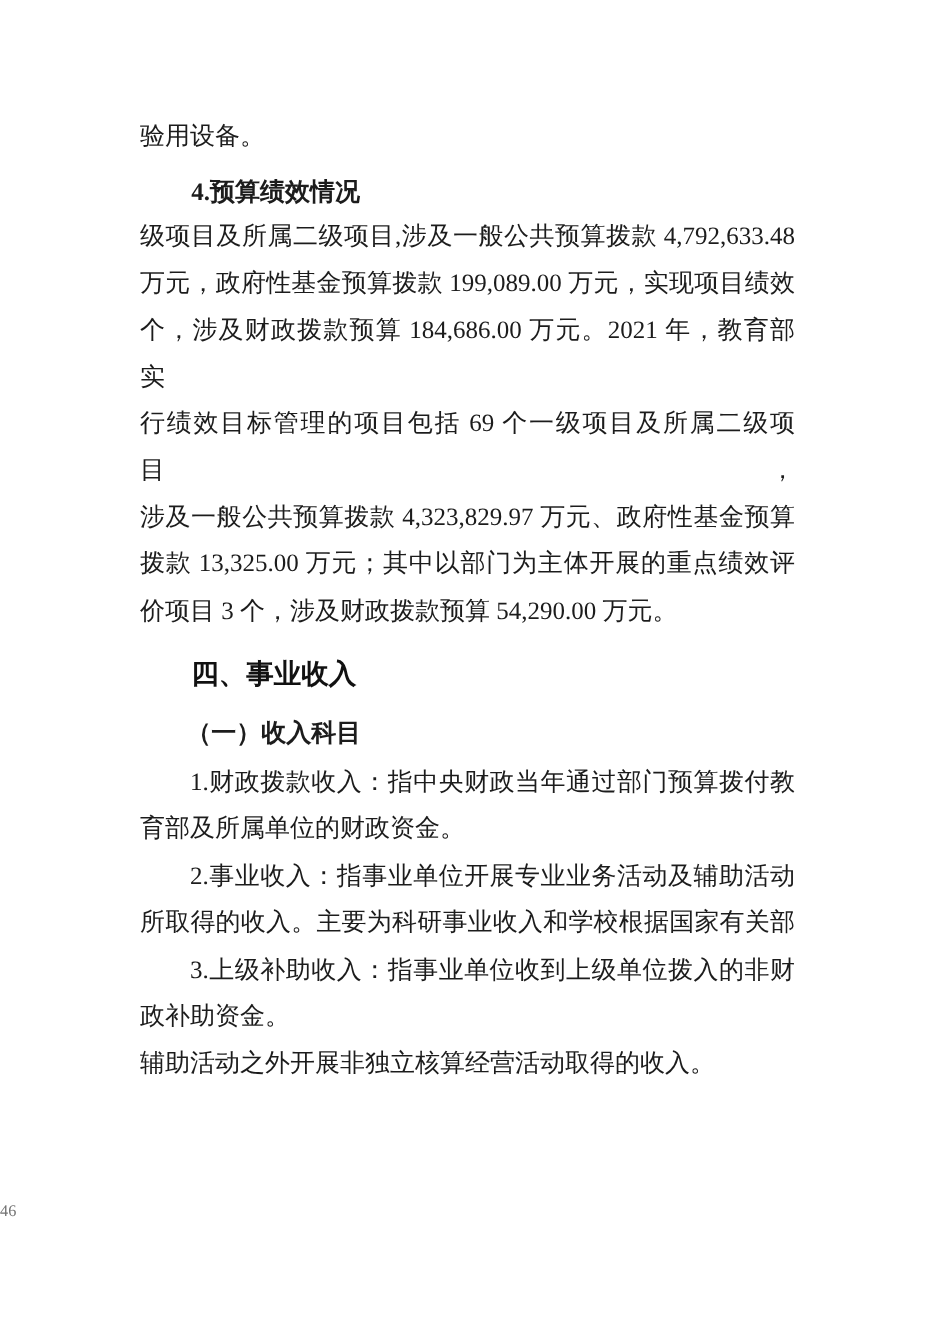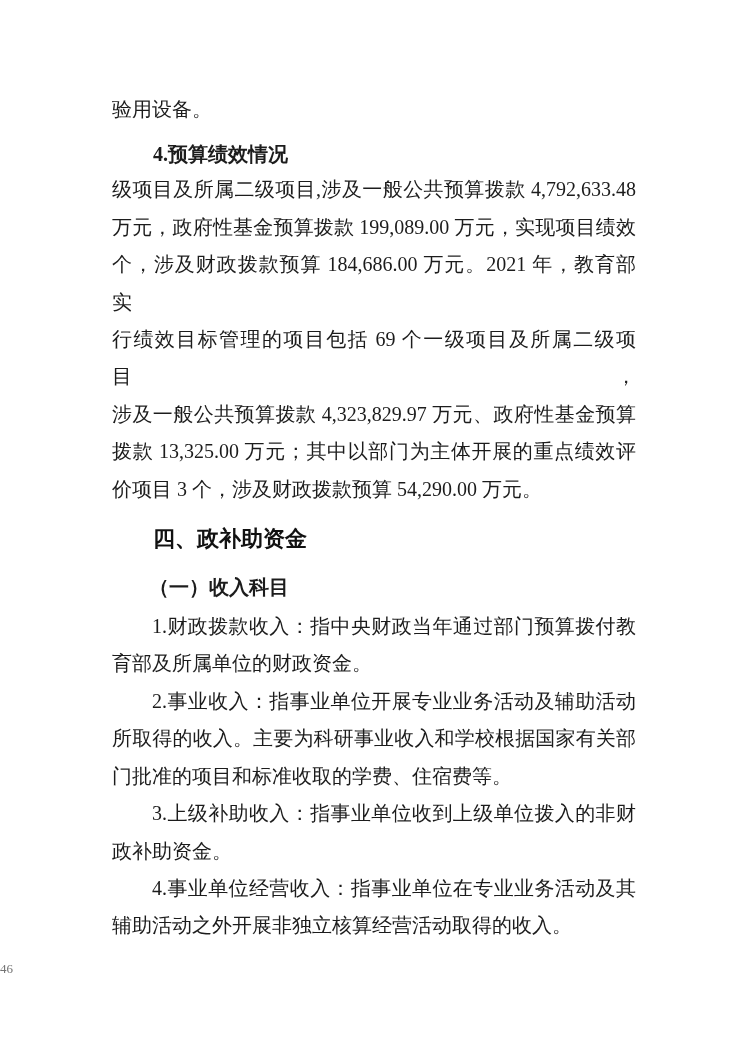--- a/index.html
+++ b/index.html
@@ -98,36 +98,34 @@
       <div class="block heading-l3">4.预算绩效情况</div>
       <div class="block paragraph">
         <div class="text-line justified">级项目及所属二级项目,涉及一般公共预算拨款 4,792,633.48</div>
         <div class="text-line justified">万元，政府性基金预算拨款 199,089.00 万元，实现项目绩效</div>
         <div class="text-line justified">个，涉及财政拨款预算 184,686.00 万元。2021 年，教育部实</div>
         <div class="text-line justified">行绩效目标管理的项目包括 69 个一级项目及所属二级项目，</div>
         <div class="text-line justified">涉及一般公共预算拨款 4,323,829.97 万元、政府性基金预算</div>
         <div class="text-line justified">拨款 13,325.00 万元；其中以部门为主体开展的重点绩效评</div>
         <div class="text-line last-line">价项目 3 个，涉及财政拨款预算 54,290.00 万元。</div>
       </div>
-      <div class="block heading-l1">四、政补助资金</div>
+      <div class="block heading-l1">四、事业收入</div>
       <div class="block heading-l2">（一）收入科目</div>
       <div class="block paragraph">
         <div class="text-line first-line justified">1.财政拨款收入：指中央财政当年通过部门预算拨付教</div>
         <div class="text-line last-line">育部及所属单位的财政资金。</div>
       </div>
       <div class="block paragraph">
         <div class="text-line first-line justified">2.事业收入：指事业单位开展专业业务活动及辅助活动</div>
         <div class="text-line justified">所取得的收入。主要为科研事业收入和学校根据国家有关部</div>
-        <div class="text-line last-line">门批准的项目和标准收取的学费、住宿费等。</div>
       </div>
       <div class="block paragraph">
         <div class="text-line first-line justified">3.上级补助收入：指事业单位收到上级单位拨入的非财</div>
         <div class="text-line last-line">政补助资金。</div>
       </div>
       <div class="block paragraph">
-        <div class="text-line first-line justified">4.事业单位经营收入：指事业单位在专业业务活动及其</div>
         <div class="text-line last-line">辅助活动之外开展非独立核算经营活动取得的收入。</div>
       </div>
     </div>
   <div class="page-footer">
     <span>46</span>
   </div>
 </div>
 
 </body></html>

